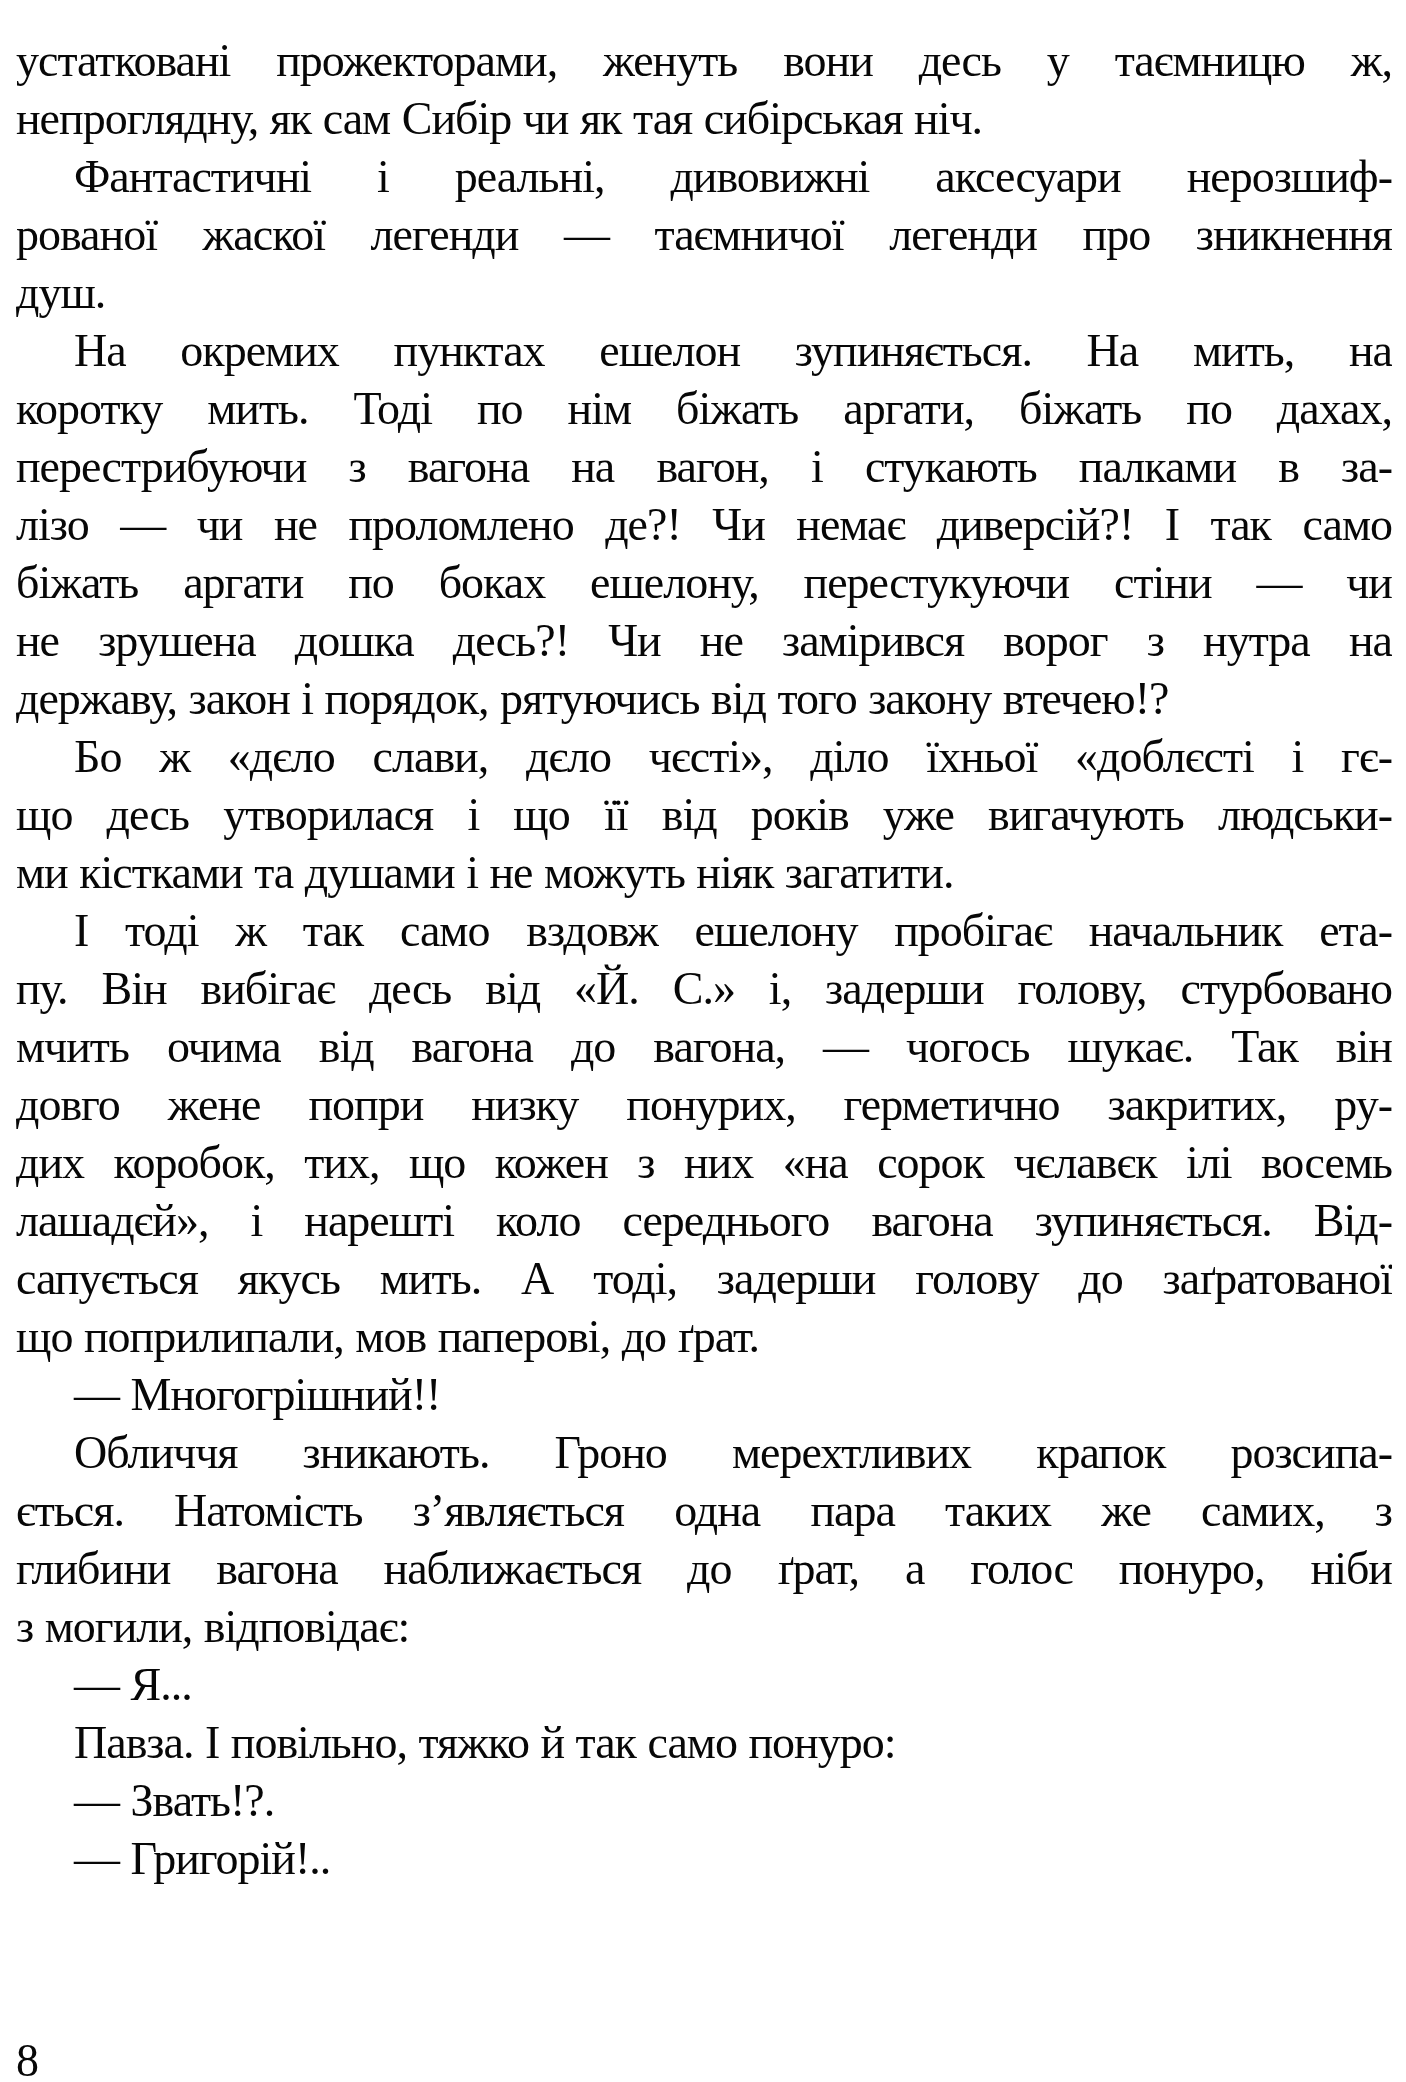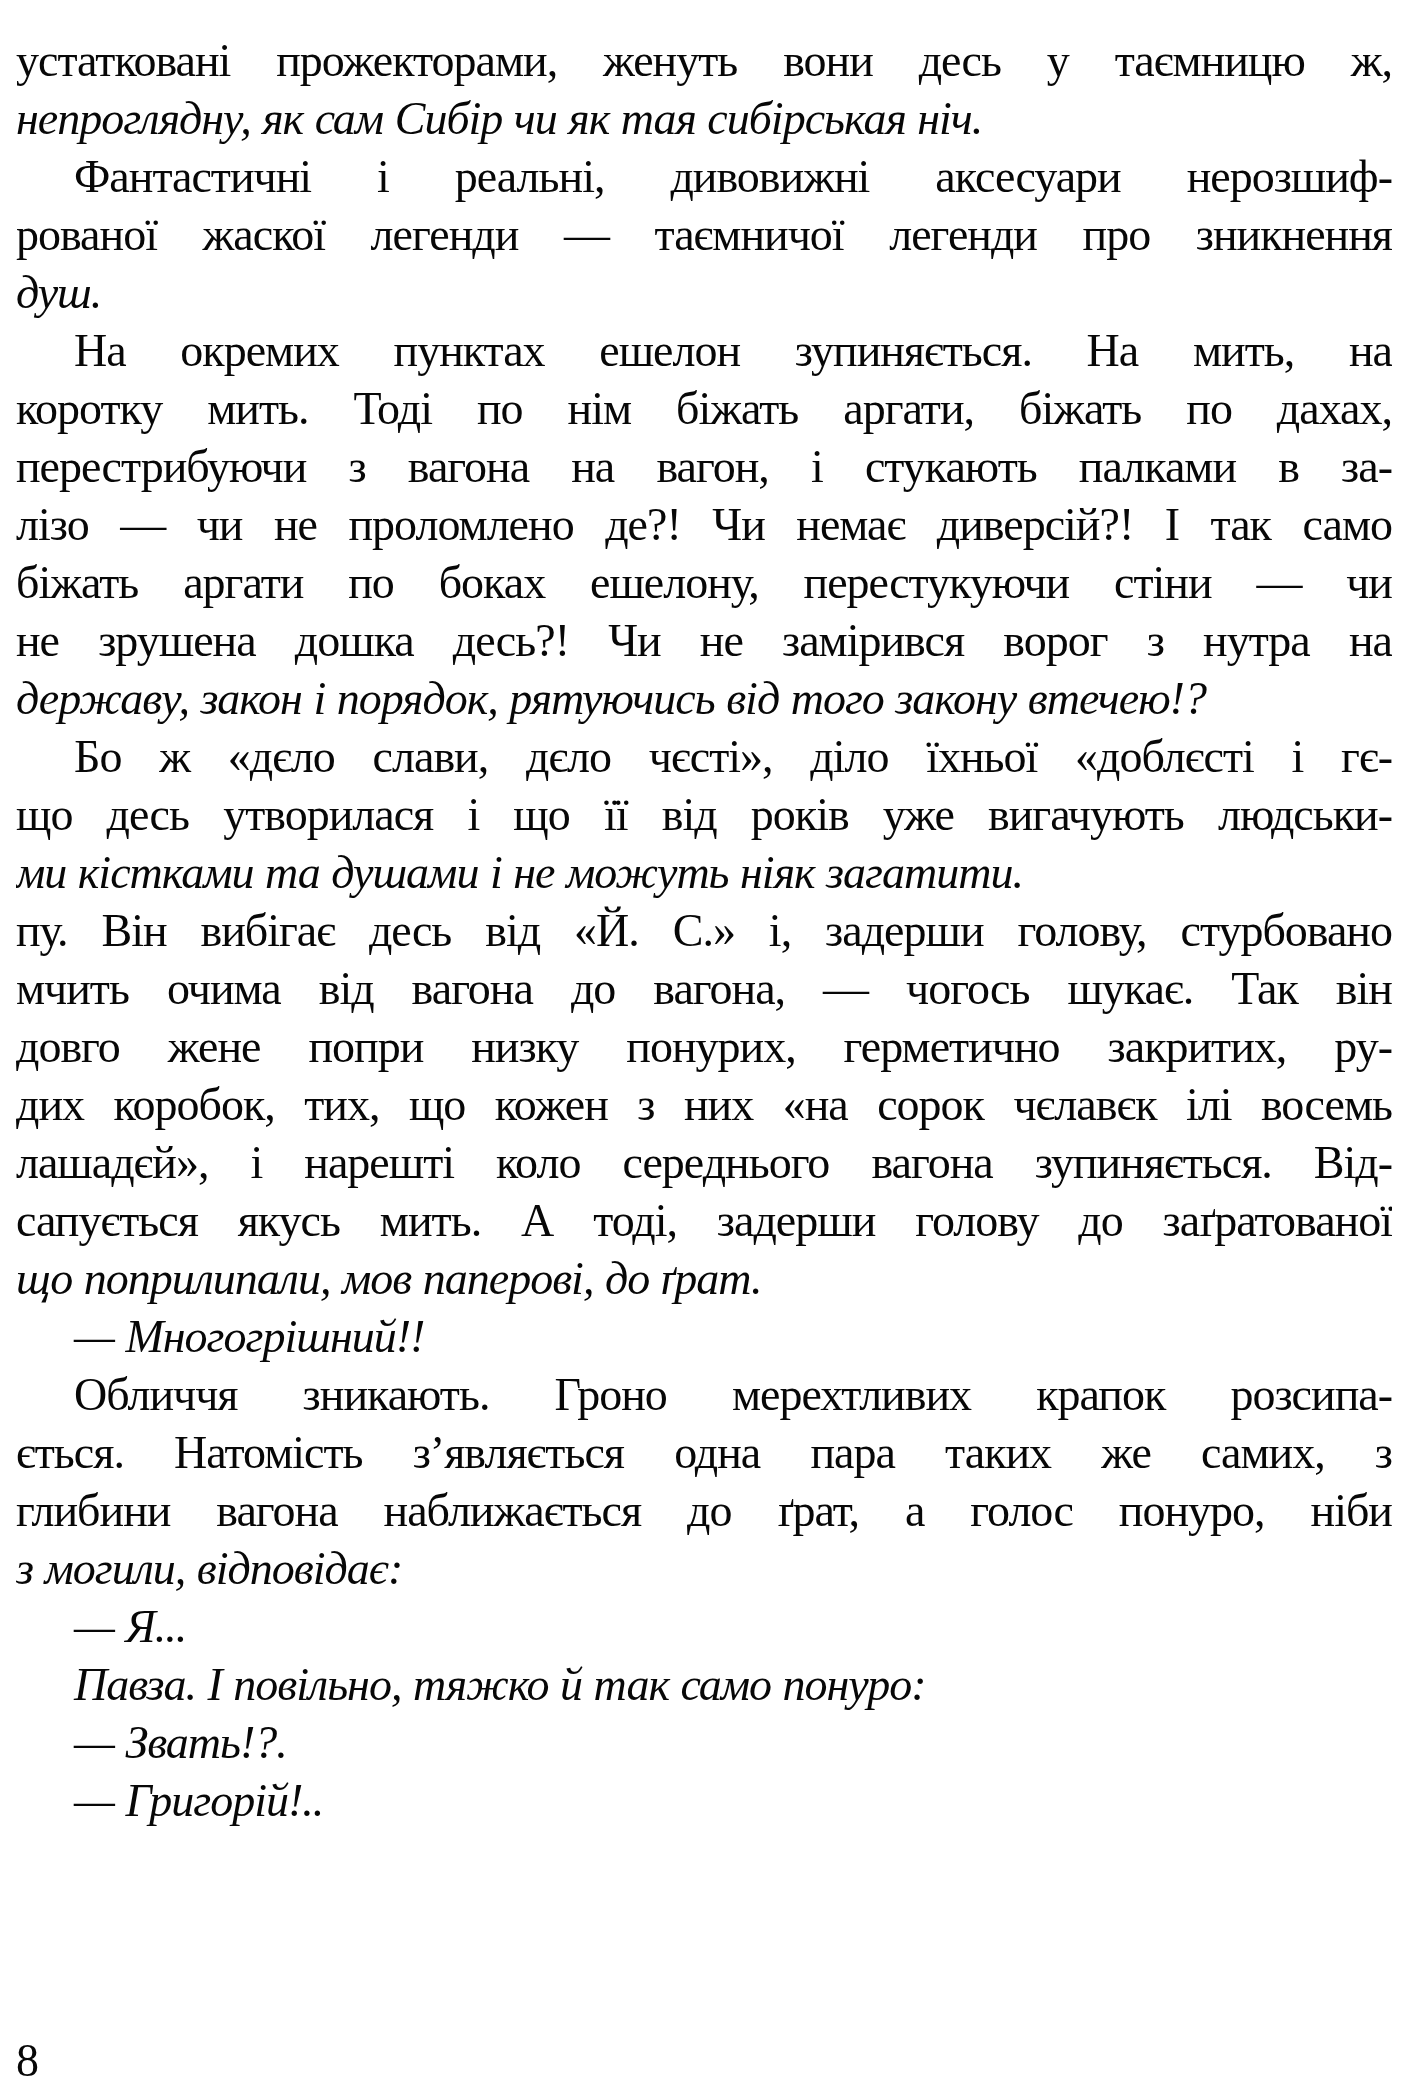--- a/index.html
+++ b/index.html
@@ -26,21 +26,20 @@
   .line{
     text-align:justify;
     text-align-last:justify;
     height:58px;
     overflow:hidden;
     hyphens:none;
   }
   .line.last{
     text-align:left;
     text-align-last:left;
-    font-style:italic;
   }
   .line.ind{
     padding-left:58px;
   }
   .page-number{
     position:absolute;
     left:16px;
     top:2008px;
     font-size:46px;
     line-height:58px;
@@ -68,20 +67,21 @@
         <div class="line">біжать аргати по боках ешелону, перестукуючи стіни — чи</div>
         <div class="line">не зрушена дошка десь?! Чи не замірився ворог з нутра на</div>
         <div class="line last">державу, закон і порядок, рятуючись від того закону втечею!?</div>
       </div>
       <div class="para">
         <div class="line ind">Бо ж «дєло слави, дєло чєсті», діло їхньої «доблєсті і гє-</div>
         <div class="line">що десь утворилася і що її від років уже вигачують людськи-</div>
         <div class="line last">ми кістками та душами і не можуть ніяк загатити.</div>
       </div>
       <div class="para">
+        <div class="line ind">І тоді ж так само вздовж ешелону пробігає начальник ета-</div>
         <div class="line">пу. Він вибігає десь від «Й. С.» і, задерши голову, стурбовано</div>
         <div class="line">мчить очима від вагона до вагона, — чогось шукає. Так він</div>
         <div class="line">довго жене попри низку понурих, герметично закритих, ру-</div>
         <div class="line">дих коробок, тих, що кожен з них «на сорок чєлавєк ілі восемь</div>
         <div class="line">лашадєй», і нарешті коло середнього вагона зупиняється. Від-</div>
         <div class="line">сапується якусь мить. А тоді, задерши голову до заґратованої</div>
         <div class="line last">що поприлипали, мов паперові, до ґрат.</div>
       </div>
       <div class="para">
         <div class="line last ind">— Многогрішний!!</div>

